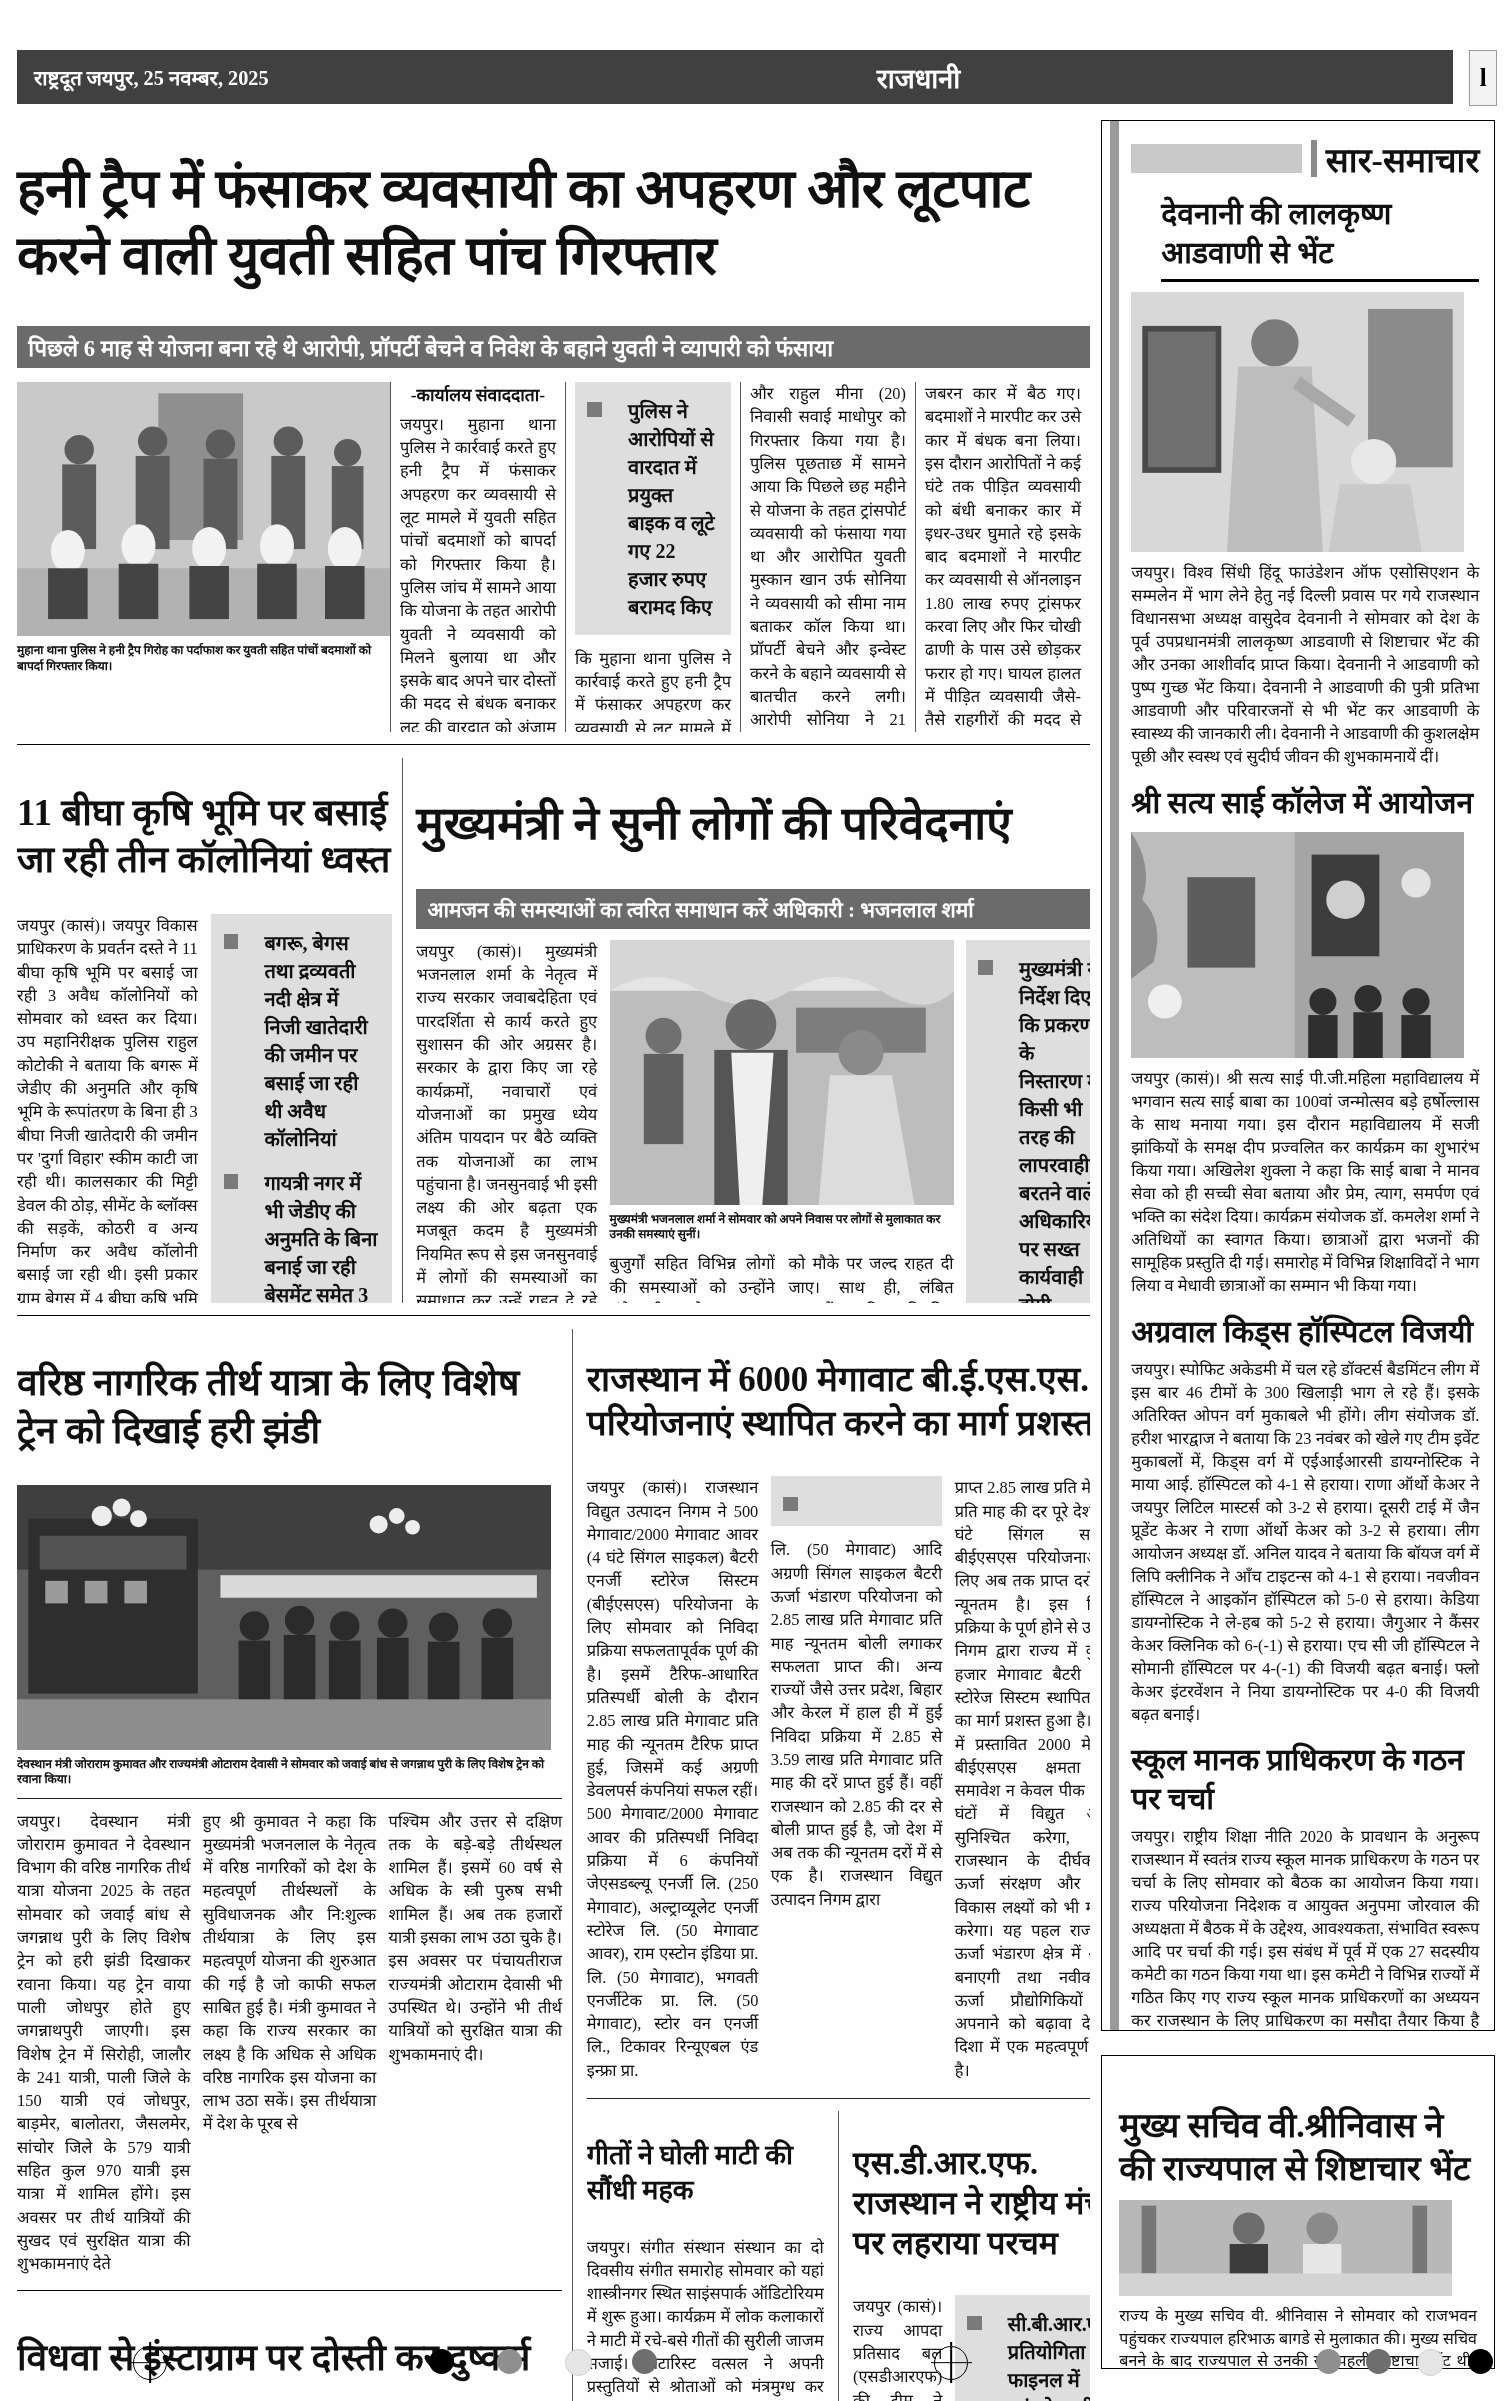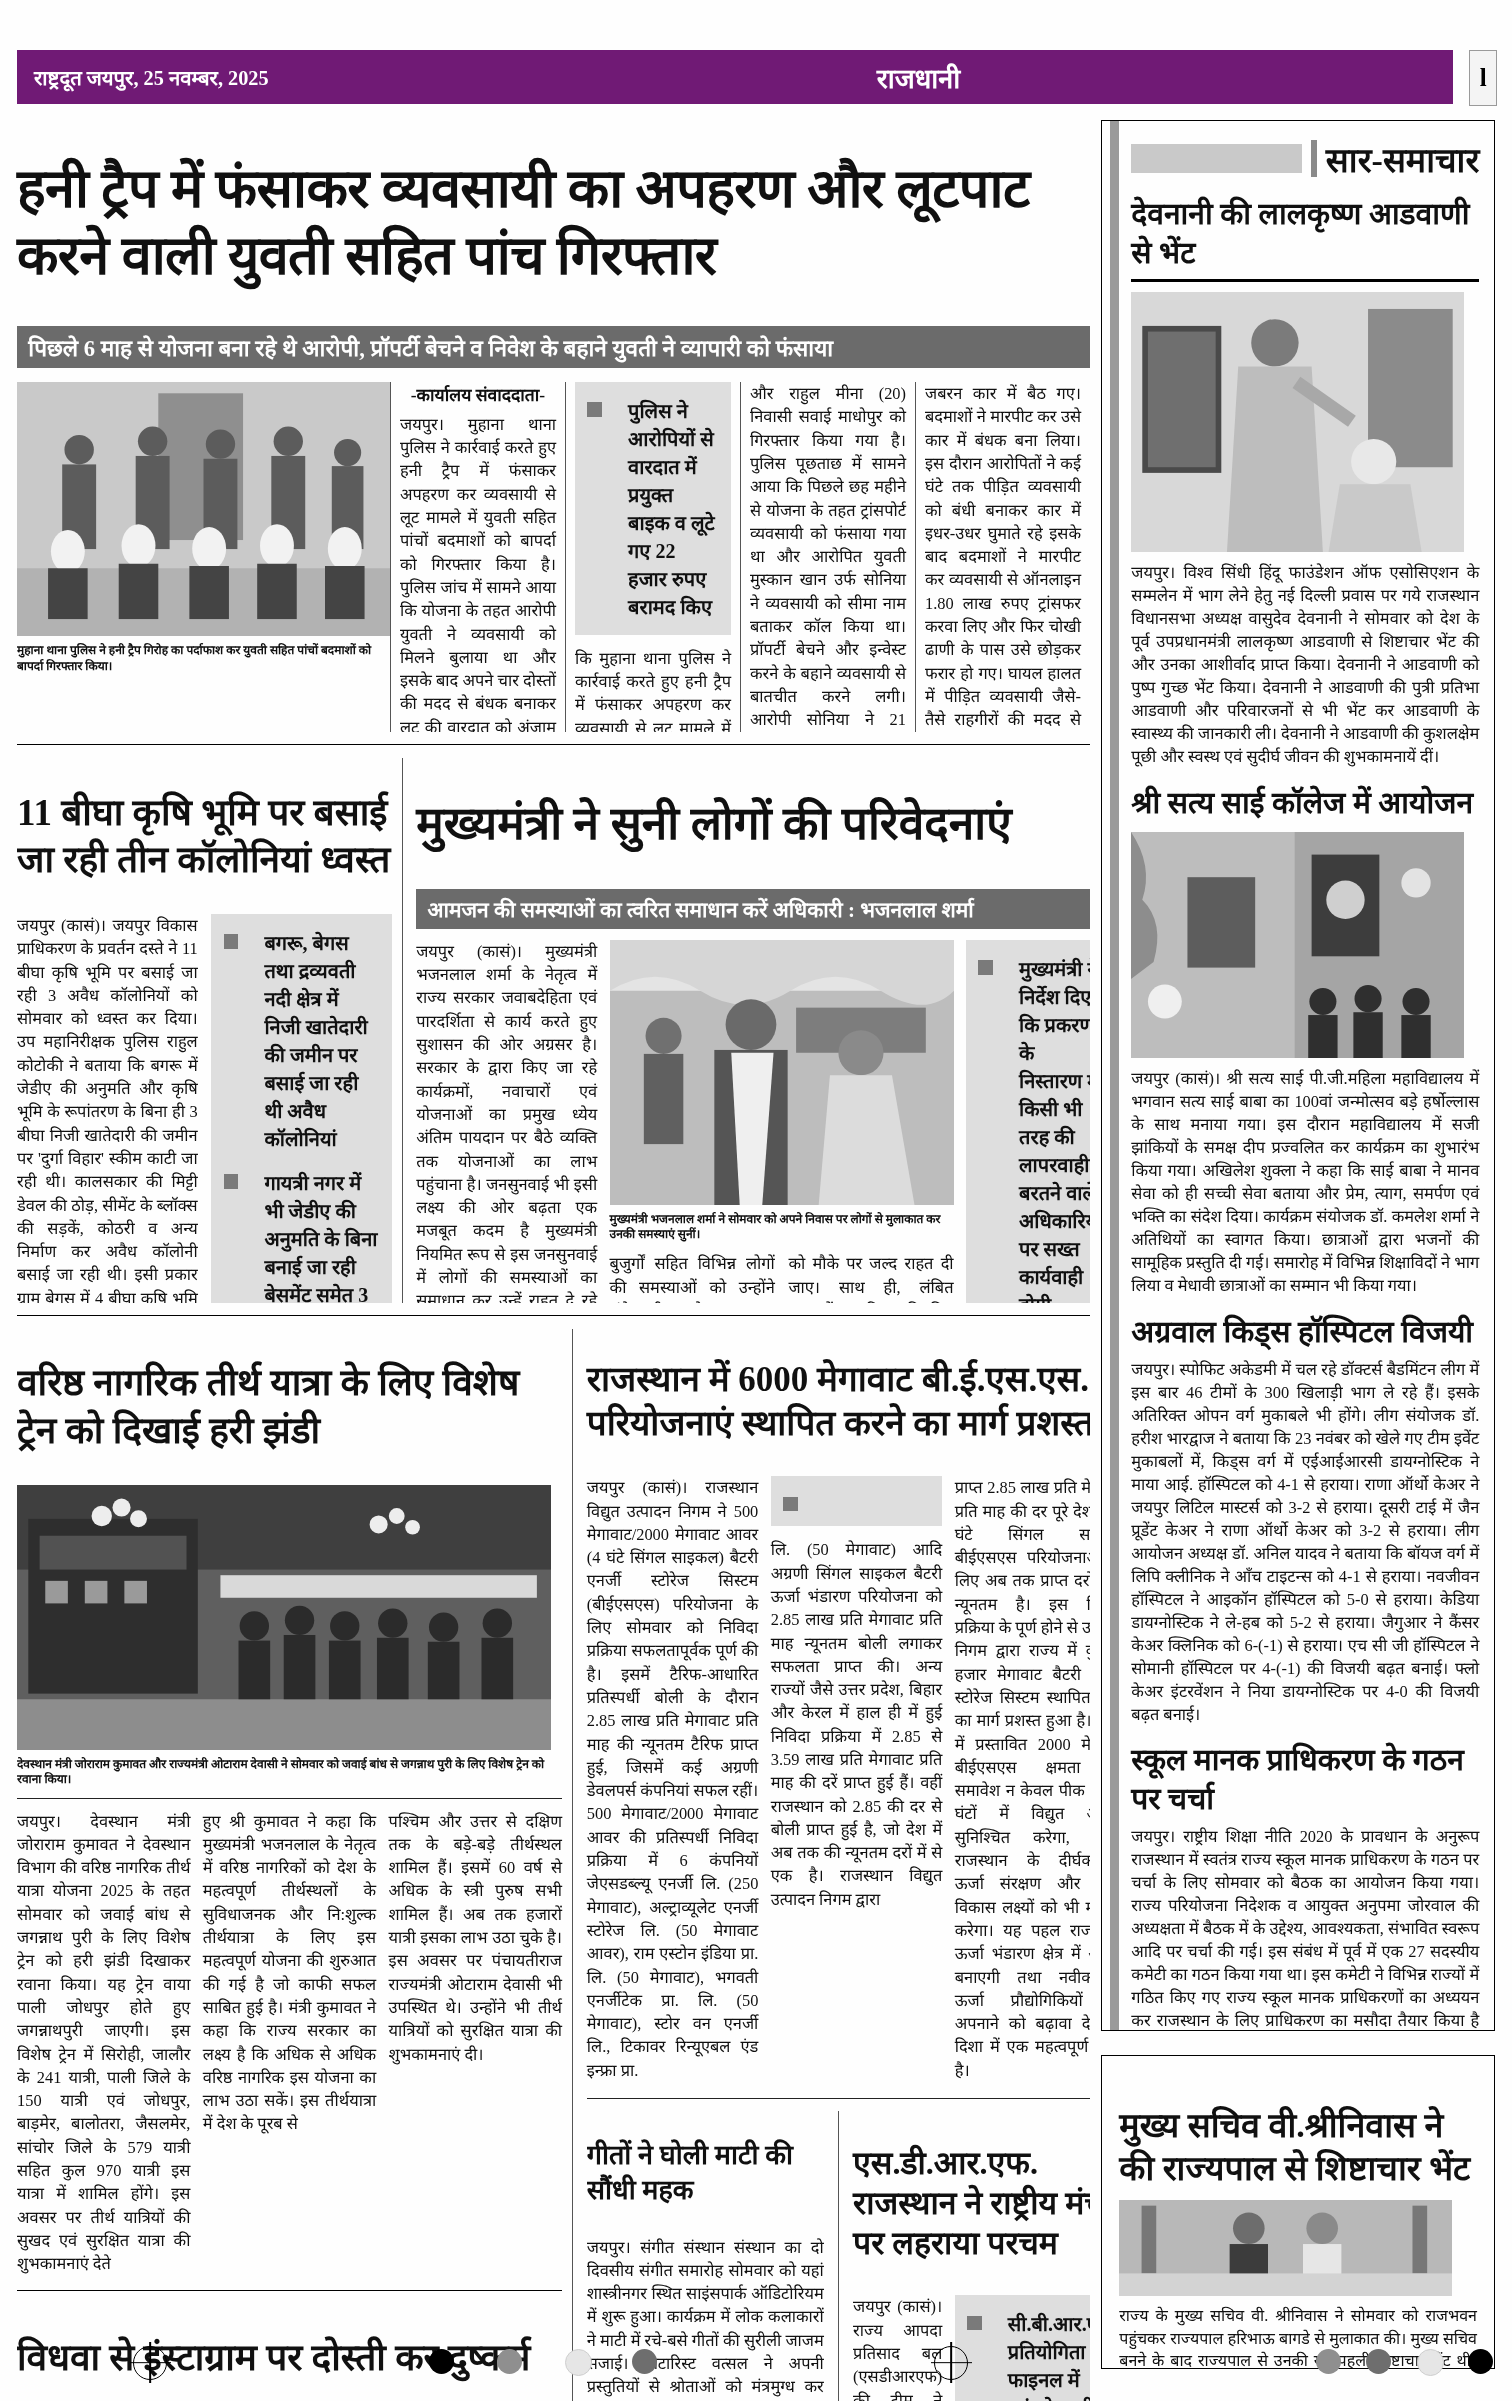--- a/index.html
+++ b/index.html
@@ -1,19 +1,19 @@
 <!DOCTYPE html>
 <html lang="hi" style="font-size:9px"><head>
 <meta charset="utf-8">
 <style>
   html,body{margin:0;padding:0;background:#e8e8e8;}
   .page{width:1512px;height:2401px;background:#fefefe;position:relative;overflow:hidden;
         font-family:"Liberation Serif","DejaVu Serif",serif;color:#101010;}
   
-  .masthead{position:absolute;top:50px;left:17px;width:1436px;height:54px;background:#701a75;
+  .masthead{position:absolute;top:50px;left:17px;width:1436px;height:54px;background:#404040;
             color:#fff;display:flex;align-items:center;}
   .mast-left{font-size:20.3px;font-weight:bold;padding-left:17px;width:350px;}
   .mast-center{font-size:27px;font-weight:bold;flex:1;text-align:center;}
   .mast-marker{position:absolute;top:50px;right:14.7px;width:26px;height:54px;background:#f4f4f4;
                border:1.7px solid #9a9a9a;display:flex;align-items:center;justify-content:center;
                font-size:25px;font-weight:bold;color:#000;}
   
   .content{position:absolute;top:120px;left:17px;width:1478px;display:flex;gap:11.3px;}
   .main-col{width:1073px;}
   .sidebar{flex:1;}
@@ -304,21 +304,21 @@
 
     <aside class="sidebar">
       <div class="sidebar-box">
         <div class="saar">
           <div class="saar-bar"></div>
           <div class="saar-tick"></div>
           <div class="saar-label">सार-समाचार</div>
         </div>
 
         <section>
-          <h3 class="sb-h underline" style="margin-top:0;">देवनानी की लालकृष्ण आडवाणी से भेंट</h3>
+          <h3 class="sb-h underline" style="margin-top:0;margin-left:30px;">देवनानी की लालकृष्ण आडवाणी से भेंट</h3>
           <svg class="photo sb-photo" width="333" height="260" viewBox="0 0 590 460" preserveAspectRatio="none" role="img">
             <rect width="590" height="460" fill="#d8d8d8"></rect>
             <rect x="20" y="60" width="140" height="260" fill="#4a4a4a"></rect>
             <rect x="30" y="70" width="120" height="240" fill="#6f6f6f"></rect>
             <rect x="420" y="30" width="150" height="280" fill="#8b8b8b"></rect>
             <circle cx="255" cy="90" r="42" fill="#7b7b7b"></circle>
             <path d="M190 132 L320 132 L340 460 L170 460 Z" fill="#bdbdbd"></path>
             <circle cx="430" cy="300" r="40" fill="#e8e8e8"></circle>
             <path d="M370 340 L495 340 L515 460 L350 460 Z" fill="#c9c9c9"></path>
             <rect x="300" y="150" width="120" height="24" fill="#a8a8a8" transform="rotate(35 300 150)"></rect>

